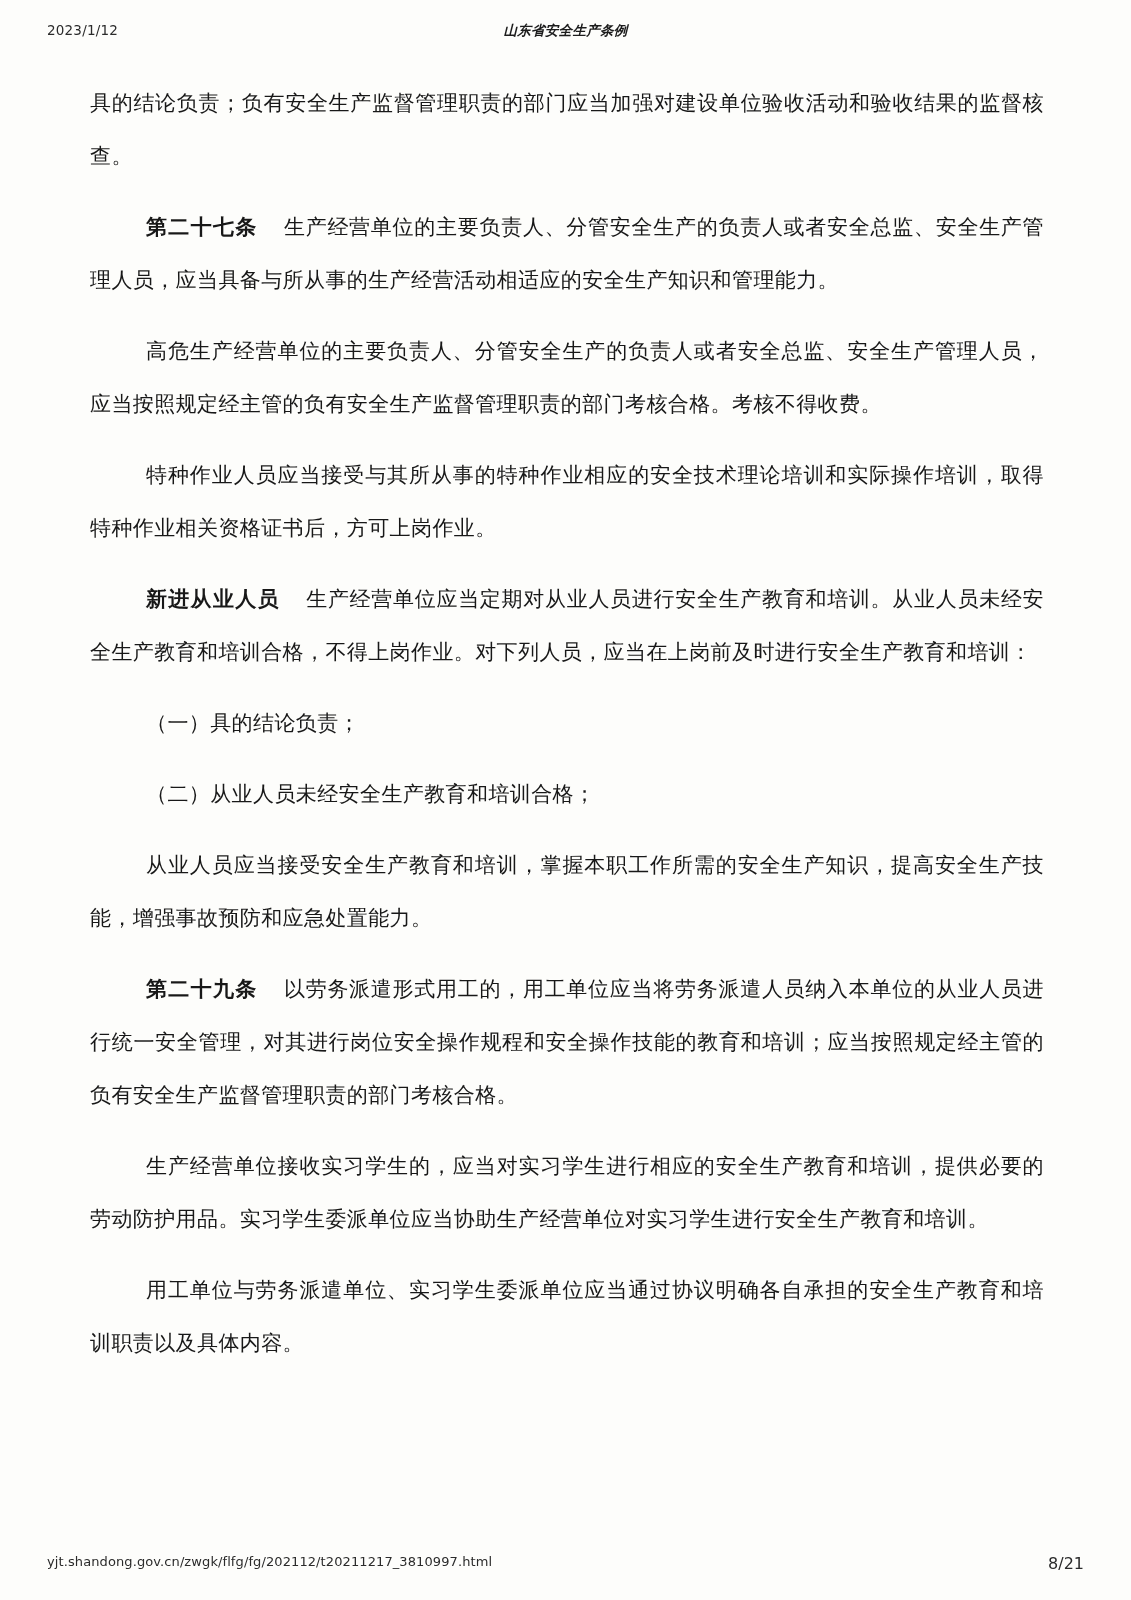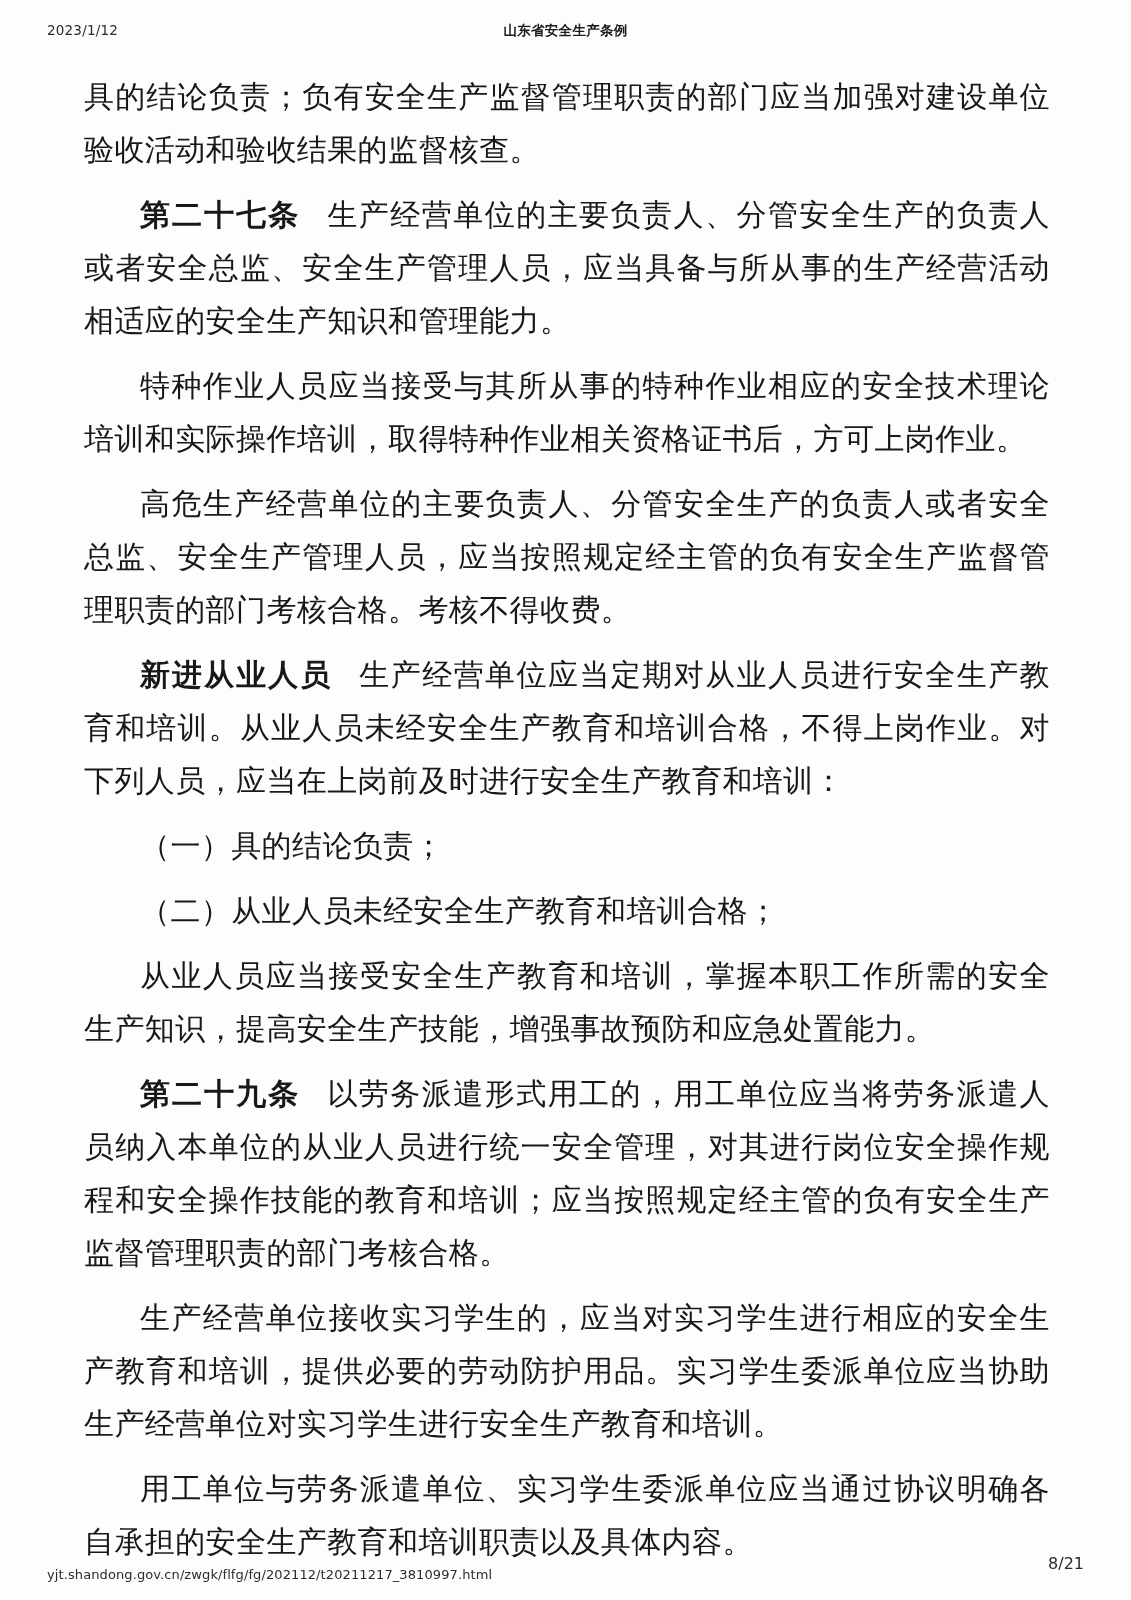--- a/index.html
+++ b/index.html
@@ -36,36 +36,37 @@
     position: absolute;
     left: 0;
     top: 0;
     width: 100%;
     text-align: center;
     font-family: "DejaVu Sans", "Liberation Sans", sans-serif;
     font-size: 13.5px;
     font-weight: 600;
     color: #1c1c1c;
     letter-spacing: 0.3px;
+    font-style: italic;
   }
   .body-area {
     position: absolute;
     left: 72px;
     top: 58px;
     width: 990px;
   }
   p.para {
-    margin: 12px;
-    font-size: 30px;
+    margin: 18px;
+    font-size: 21px;
     line-height: 53px;
     text-align: justify;
     text-justify: inter-ideograph;
     letter-spacing: 0.4px;
     color: #181818;
-    font-family: Liberation Serif, serif;
+    font-family: Liberation Sans, sans-serif;
     font-weight: 400;
   }
   p.indent {
     text-indent: 56px;
   }
   p.noindent {
     text-indent: 0;
   }
   .art-no {
     font-weight: 700;
@@ -78,21 +79,21 @@
   .footer {
     position: absolute;
     left: 0;
     bottom: 26px;
     width: 100%;
     height: 20px;
   }
   .footer-url {
     position: absolute;
     left: 47px;
-    top: 13px;
+    top: 0;
     font-family: "DejaVu Sans", "Liberation Sans", sans-serif;
     font-size: 13px;
     color: #2b2b2b;
     letter-spacing: 0.1px;
   }
   .footer-page {
     position: absolute;
     right: 47px;
     top: 0;
     font-family: "DejaVu Sans", "Liberation Sans", sans-serif;
@@ -106,22 +107,22 @@
 <div class="page">
 
   <div class="header">
     <div class="header-date">2023/1/12</div>
     <div class="header-title">山东省安全生产条例</div>
   </div>
 
   <div class="body-area">
       <p class="para noindent"><span>具的结论负责；负有安全生产监督管理职责的部门应当加强对建设单位验收活动和验收结果的监督核查。</span></p>
       <p class="para indent"><span class="art-no">第二十七条</span><span class="art-gap"></span><span>生产经营单位的主要负责人、分管安全生产的负责人或者安全总监、安全生产管理人员，应当具备与所从事的生产经营活动相适应的安全生产知识和管理能力。</span></p>
+      <p class="para indent"><span>高危生产经营单位的主要负责人、分管安全生产的负责人或者安全总监、安全生产管理人员，应当按照规定经主管的负有安全生产监督管理职责的部门考核合格。考核不得收费。</span></p>
       <p class="para indent"><span>特种作业人员应当接受与其所从事的特种作业相应的安全技术理论培训和实际操作培训，取得特种作业相关资格证书后，方可上岗作业。</span></p>
-      <p class="para indent"><span>高危生产经营单位的主要负责人、分管安全生产的负责人或者安全总监、安全生产管理人员，应当按照规定经主管的负有安全生产监督管理职责的部门考核合格。考核不得收费。</span></p>
       <p class="para indent"><span class="art-no">新进从业人员</span><span class="art-gap"></span><span>生产经营单位应当定期对从业人员进行安全生产教育和培训。从业人员未经安全生产教育和培训合格，不得上岗作业。对下列人员，应当在上岗前及时进行安全生产教育和培训：</span></p>
       <p class="para indent"><span>（一）具的结论负责；</span></p>
       <p class="para indent"><span>（二）从业人员未经安全生产教育和培训合格；</span></p>
       <p class="para indent"><span>从业人员应当接受安全生产教育和培训，掌握本职工作所需的安全生产知识，提高安全生产技能，增强事故预防和应急处置能力。</span></p>
       <p class="para indent"><span class="art-no">第二十九条</span><span class="art-gap"></span><span>以劳务派遣形式用工的，用工单位应当将劳务派遣人员纳入本单位的从业人员进行统一安全管理，对其进行岗位安全操作规程和安全操作技能的教育和培训；应当按照规定经主管的负有安全生产监督管理职责的部门考核合格。</span></p>
       <p class="para indent"><span>生产经营单位接收实习学生的，应当对实习学生进行相应的安全生产教育和培训，提供必要的劳动防护用品。实习学生委派单位应当协助生产经营单位对实习学生进行安全生产教育和培训。</span></p>
       <p class="para indent"><span>用工单位与劳务派遣单位、实习学生委派单位应当通过协议明确各自承担的安全生产教育和培训职责以及具体内容。</span></p>
     </div>
 
   <div class="footer">

